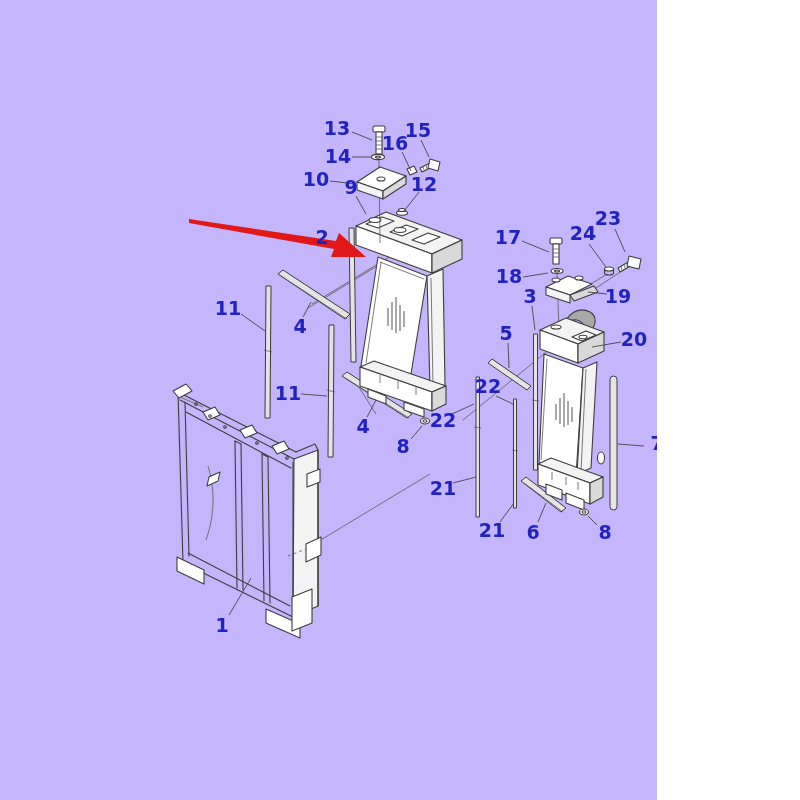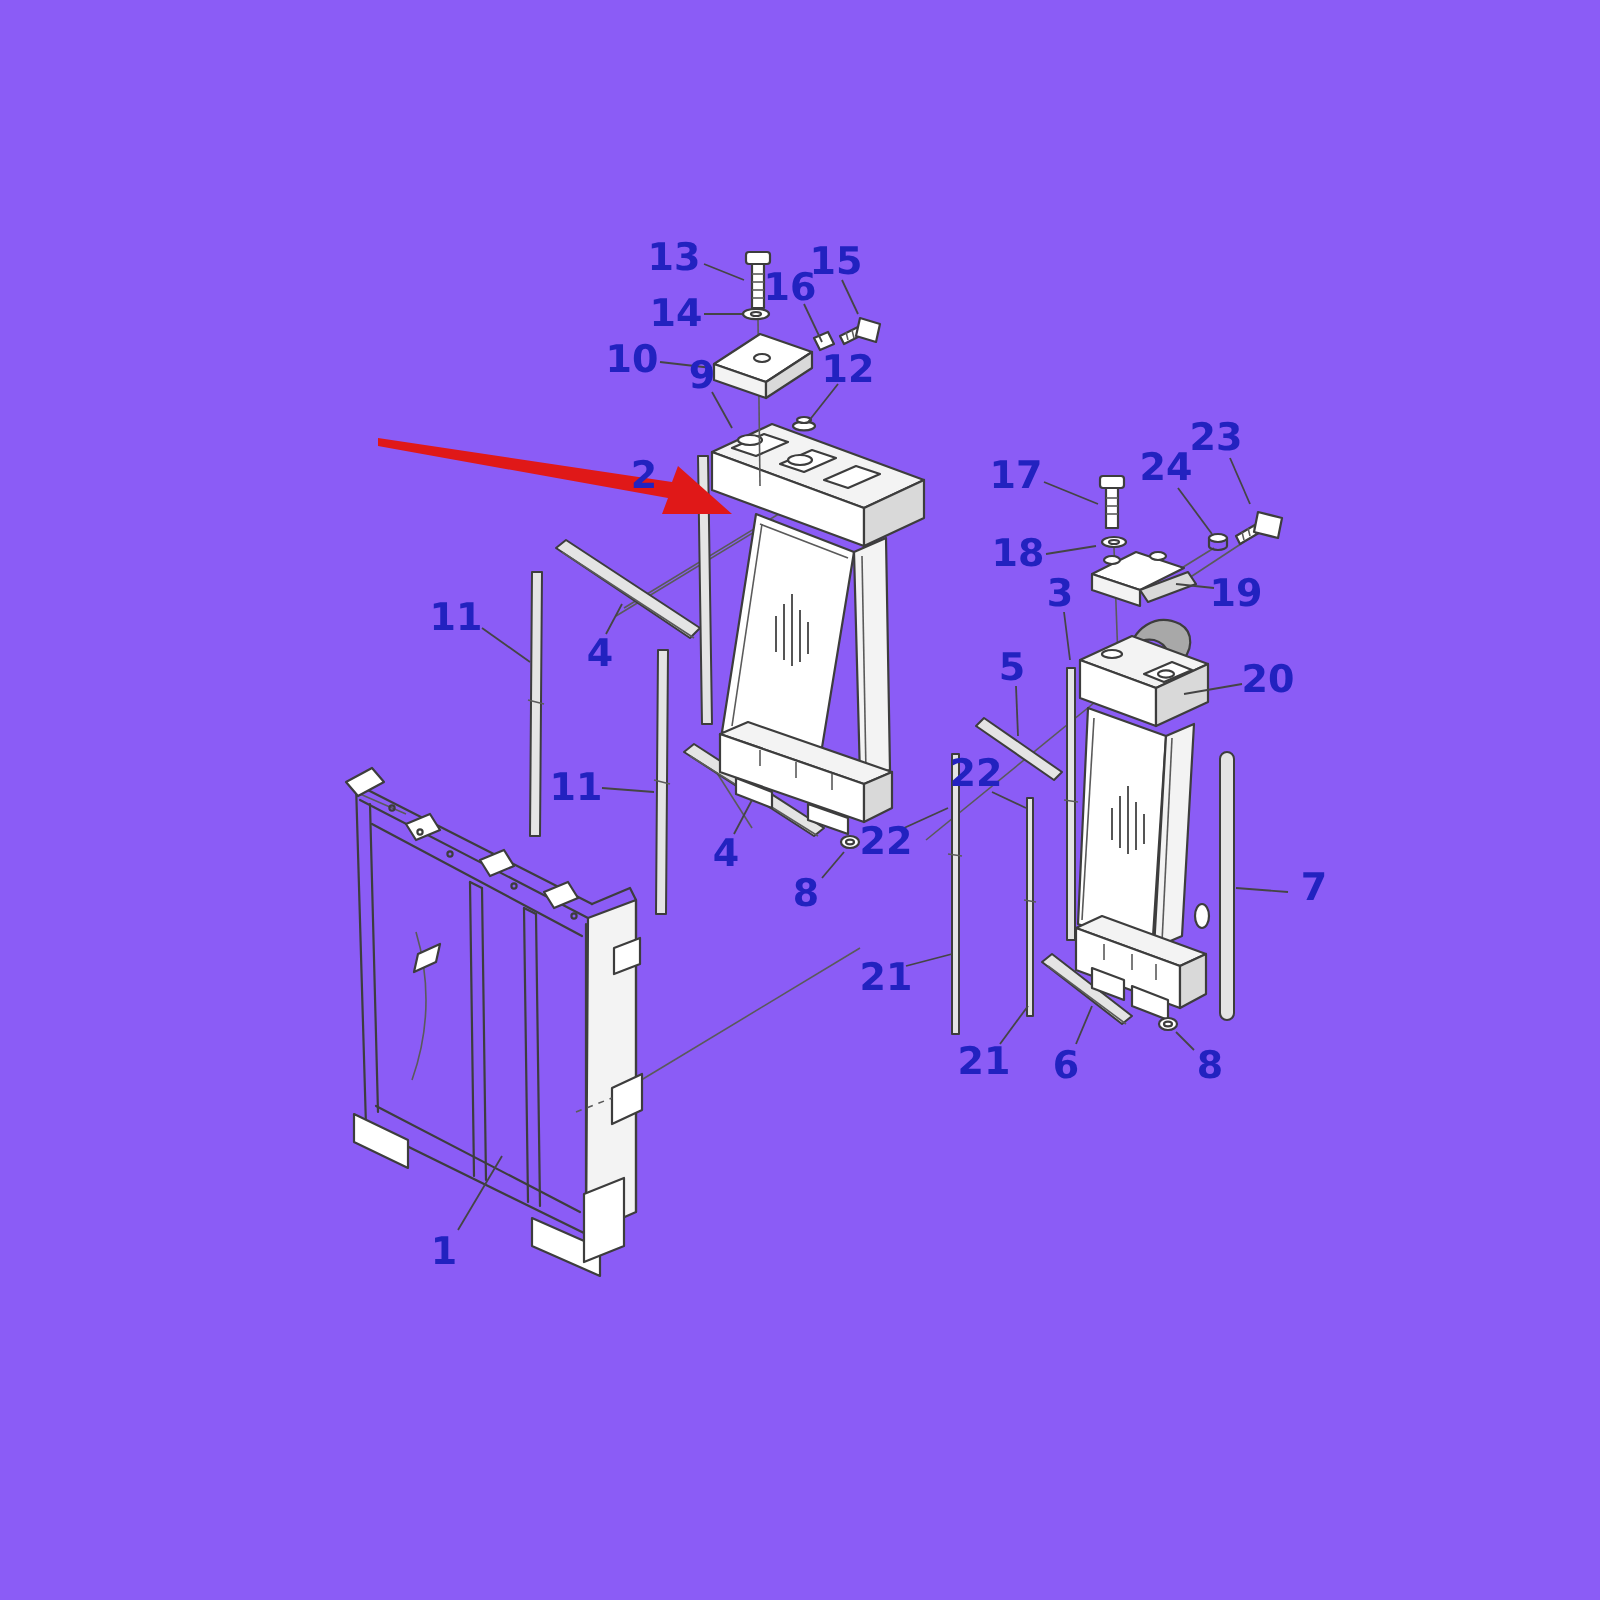--- a/index.html
+++ b/index.html
@@ -1,16 +1,16 @@
 <!DOCTYPE html>
 <html><head>
 <meta charset="utf-8">
 <style>
   html,body{margin:0;padding:0;background:#ffffff;}
-  .stage{position:relative;width:800px;height:800px;background:#8b5cf6;overflow:hidden;
+  .stage{position:relative;width:657px;height:800px;background:#c4b5fd;overflow:hidden;
          font-family:"DejaVu Sans","Liberation Sans",sans-serif;}
   svg{display:block;}
   .ln{stroke:#3d3d3d;stroke-width:1.1;fill:none;stroke-linejoin:round;stroke-linecap:round;}
   .thin{stroke:#5a5a5a;stroke-width:0.8;fill:none;}
   .facew{fill:#ffffff;stroke:#3d3d3d;stroke-width:1.1;stroke-linejoin:round;}
   .facel{fill:#f3f3f3;stroke:#3d3d3d;stroke-width:1.1;stroke-linejoin:round;}
   .faced{fill:#d9d9d9;stroke:#3d3d3d;stroke-width:1.1;stroke-linejoin:round;}
   .strip{fill:#e4e4e4;stroke:#3d3d3d;stroke-width:1;stroke-linejoin:round;}
   .callout-text{font-weight:700;font-size:19px;}
   .leader{stroke:#454545;stroke-width:0.9;}

